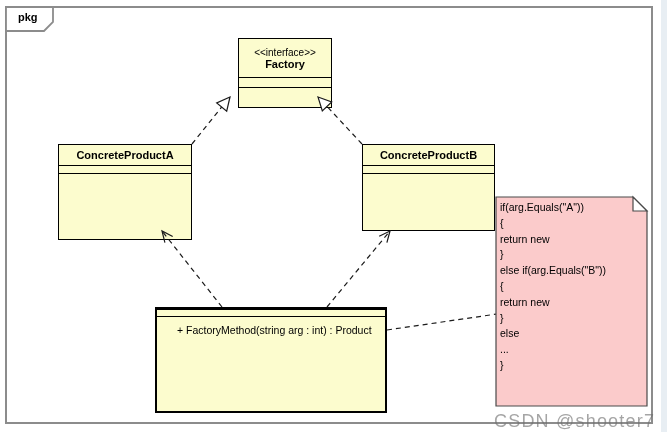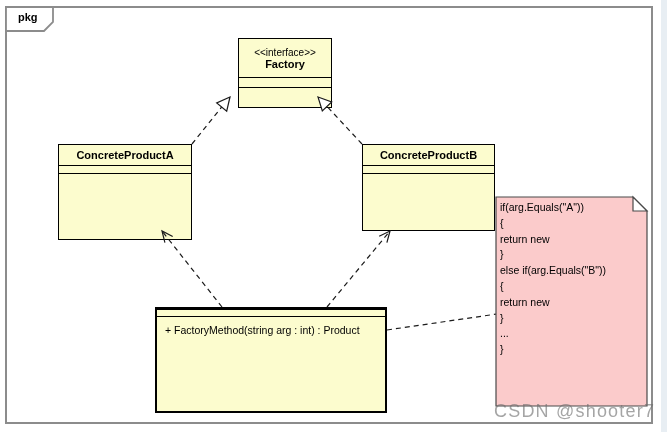--- a/index.html
+++ b/index.html
@@ -28,34 +28,34 @@
     display:flex;flex-direction:column;
   }
   .uml-class .title{
     text-align:center;font-weight:bold;font-size:11px;color:#000;
     display:flex;flex-direction:column;justify-content:center;
   }
   .uml-class .stereotype{font-weight:normal;font-size:10px;}
   .uml-class .comp{border-top:1px solid var(--class-border,#000);}
   .factory-box{border-width:2.5px;}
   .method-text{
-    font-size:10.5px;color:#000;padding:7px 0 0 8px;text-align:left;
+    font-size:10.5px;color:#000;padding:7px 0 0 20px;text-align:left;
   }
   .overlay-svg{
     position:absolute;left:0;top:0;width:667px;height:432px;
     pointer-events:none;
   }
   .note-text{
     position:absolute;left:496px;top:197px;width:148px;height:206px;
     padding:3px 0 0 4px;box-sizing:border-box;
     font-size:10.5px;line-height:15.8px;color:#000;
     overflow:hidden;
   }
   .watermark{
-    position:absolute;left:494px;top:401px;width:170px;
+    position:absolute;left:494px;top:411px;width:170px;
     font-size:18px;letter-spacing:1.2px;
     color:var(--watermark,#6f6f6f);opacity:0.62;
     white-space:nowrap;
   }
 </style>
 </head>
 <body>
 
 <div class="edge-strip"></div>
 
@@ -123,17 +123,18 @@
 
 <div class="note-text">
   <div>if(arg.Equals("A"))</div>
   <div>{</div>
   <div>return new</div>
   <div>}</div>
   <div>else if(arg.Equals("B"))</div>
   <div>{</div>
   <div>return new</div>
   <div>}</div>
+  <div>else</div>
   <div>...</div>
   <div>}</div>
 </div>
 
 <div class="watermark">CSDN @shooter7</div>
 
 </body></html>

